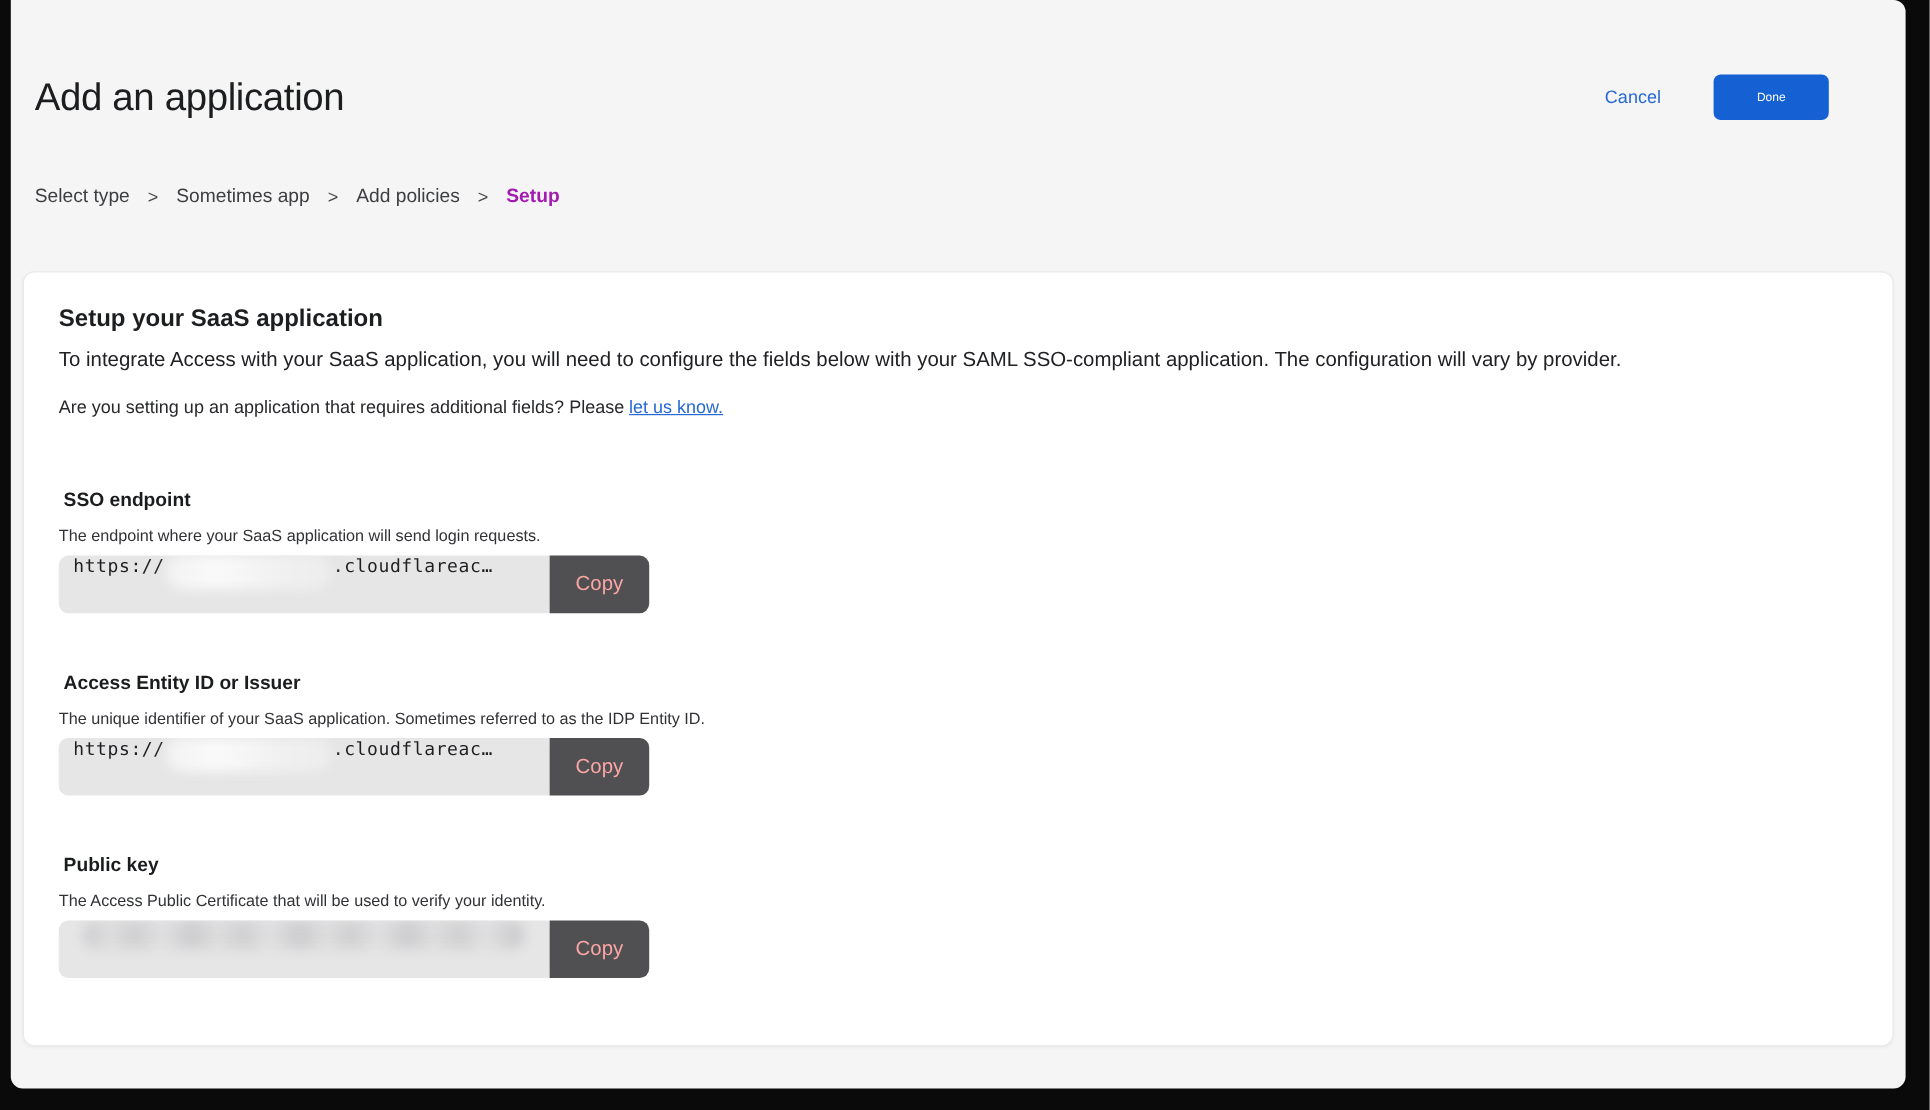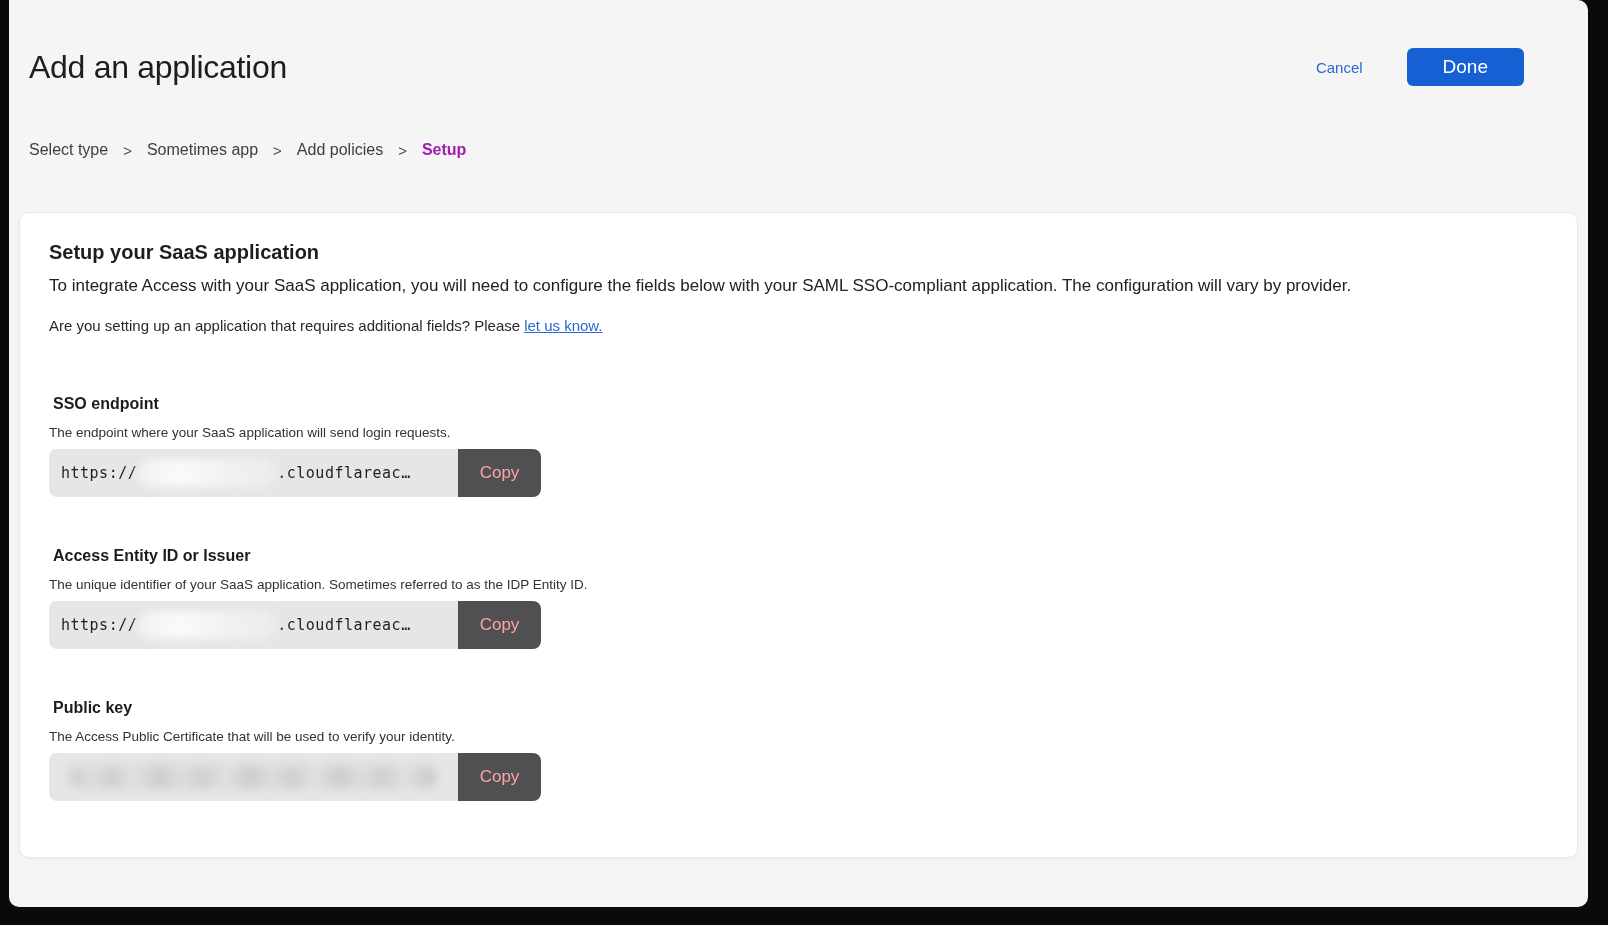--- a/index.html
+++ b/index.html
@@ -26,33 +26,34 @@
   .screen{
     position:absolute;left:9px;top:0;width:1579px;height:907px;
     background:var(--page-bg);
     border-radius:0 10px 10px 10px;
     overflow:hidden;
   }
   
   .page-header{
     display:flex;align-items:center;justify-content:space-between;
     padding:48px 64px 0 20px;
+    margin-top:14px;
   }
   .page-title{
     font-size:32px;font-weight:400;letter-spacing:-0.3px;
     color:var(--text-primary);margin:0;
   }
   .header-actions{display:flex;gap:44px;}
   .cancel-link{
     font-size:15px;color:var(--link);background:none;border:none;
     font-family:inherit;cursor:pointer;padding:0;
   }
   .done-btn{
     background:var(--accent);color:#ffffff;border:none;border-radius:6px;
-    height:38px;padding:0 36px;font-size:19px;font-weight:500;
+    height:38px;padding:0 36px;font-size:10px;font-weight:500;
     font-family:inherit;cursor:pointer;
   }
   
   .breadcrumb{
     margin:55px 0 0 20px;
     font-size:16px;color:#3d3e41;
     display:flex;align-items:center;
   }
   .bc-item{cursor:pointer;text-align:right;}
   .bc-item.active{font-weight:700;color:#a21caf;cursor:default;}
@@ -84,21 +85,21 @@
   .field-section:first-child{margin-top:61px;}
   .f-label{font-size:16px;font-weight:700;margin:4px;color:#1b1c1e;}
   .f-desc{font-size:13.5px;margin:12px 0 0 0;color:#313235;}
   .field-row{
     margin-top:9px;display:flex;height:48px;width:492px;
   }
   .field-value{
     width:409px;flex:0 0 409px;
     background:var(--field-bg);
     border-radius:8px 0 0 8px;
-    display:flex;align-items:center;
+    display:flex;align-items:flex-start;
     padding:0 12px;
     font-family:"DejaVu Sans Mono","Liberation Mono",monospace;
     font-size:15px;letter-spacing:0.5px;color:#1e1f21;
     white-space:nowrap;overflow:hidden;
   }
   .mono{flex:0 0 auto;}
   .redact{
     flex:0 0 138px;height:28px;margin:0 1px;border-radius:14px;
     background:linear-gradient(90deg,#f2f2f2,#fafafa 30%,#f0f0f1 70%,#ededee);
     filter:blur(5px);

